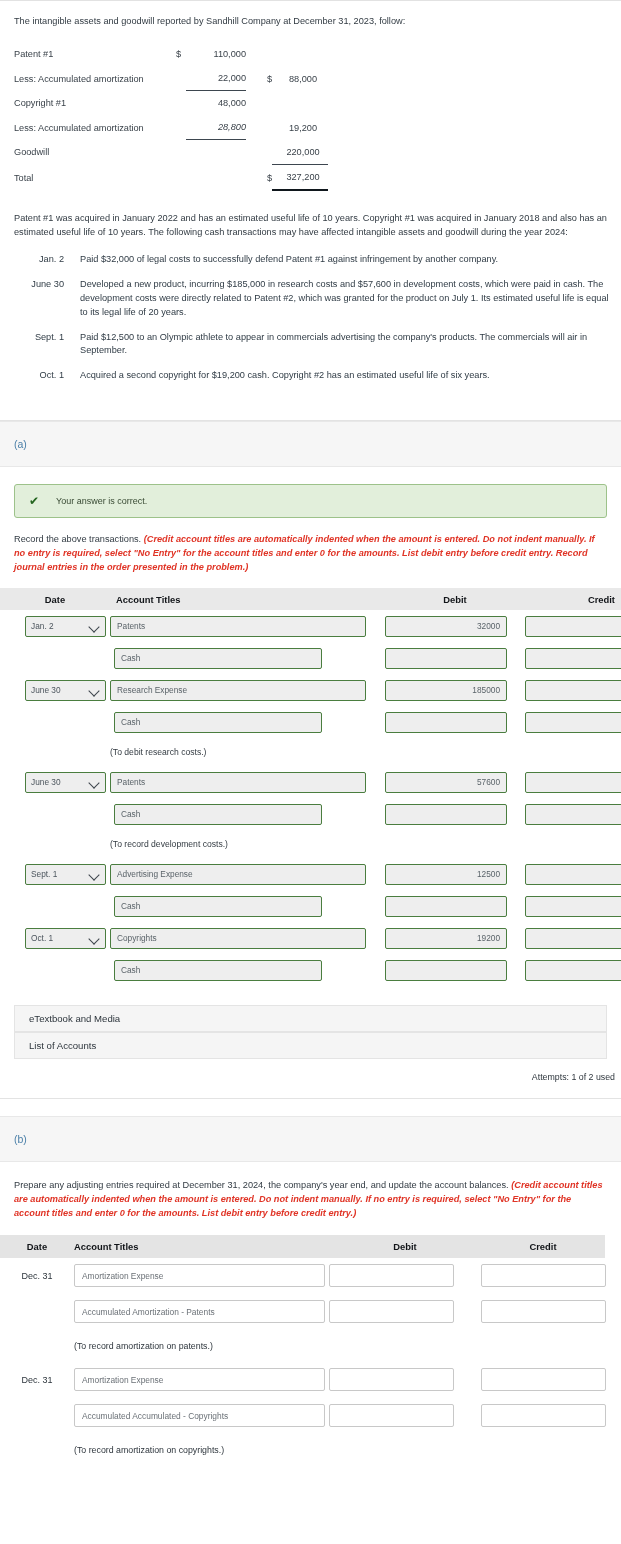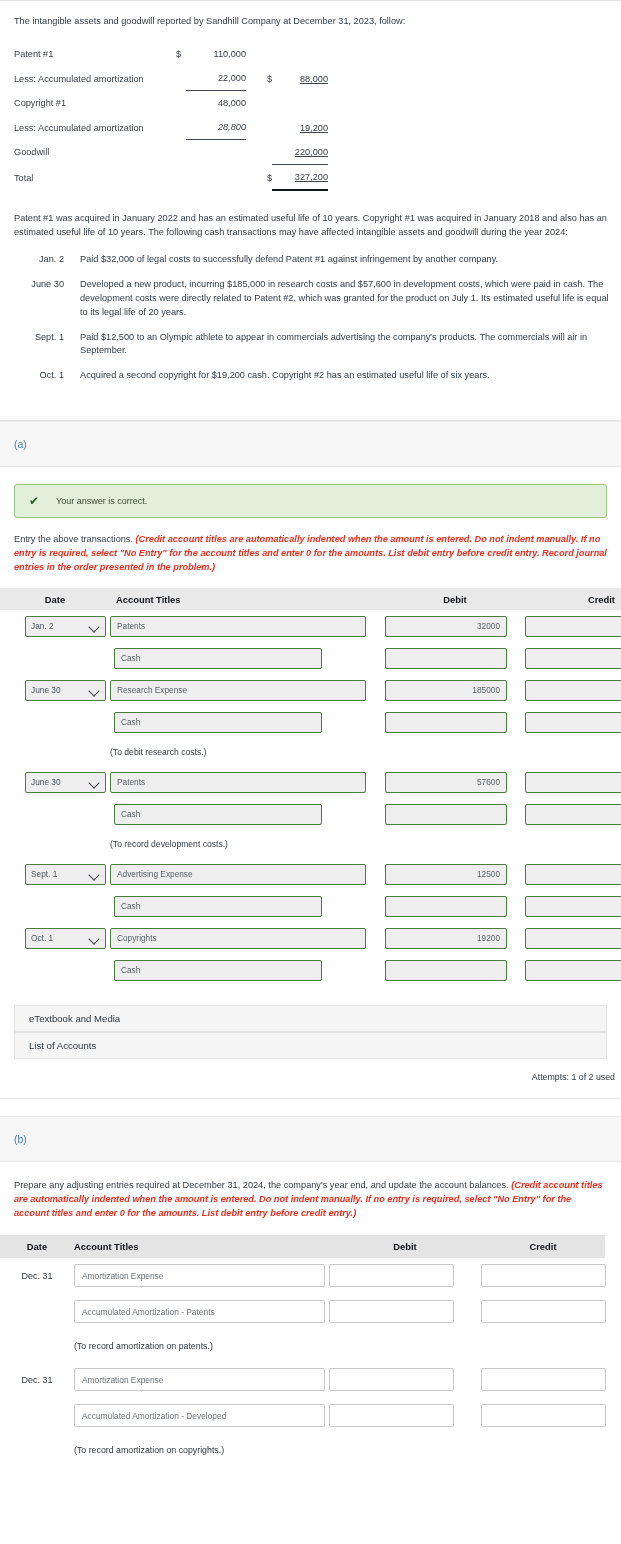--- a/index.html
+++ b/index.html
@@ -30,21 +30,21 @@
     margin: 14px 0 0 0;
     border-collapse: collapse;
     font-size: 9.2px;
     color: #3a424a;
   }
   .bal td { padding: 7px 0; vertical-align: bottom; white-space: nowrap; }
   .bal .lbl { width: 172px; padding-left: 14px; }
   .bal .cur1 { width: 14px; text-align: left; padding-left: 4px;}
   .bal .amt1 { width: 60px; text-align: right; }
   .bal .cur2 { width: 26px; text-align: right; padding-left: 14px;}
-  .bal .amt2 { width: 56px; text-align: right; padding-left: 6px; text-decoration: underline;}
+  .bal .amt2 { width: 56px; text-align: center; padding-left: 6px;}
   .ul-thin-a { border-bottom: 1.3px solid #3d464f; }
   .ul-thin-b { border-bottom: 1.3px solid #3d464f; font-style: italic; }
   .ul-thick  { border-bottom: 2.4px solid #10171d; }
 
   
   .para {
     font-size: 9.2px;
     line-height: 1.55;
     padding: 20px 14px 0 14px;
     color: #323b43;
@@ -293,21 +293,21 @@
   <div class="sect-band">
     <span>(a)</span>
   </div>
 
   <div class="banner">
     <span class="chk">✔</span>
     <span class="btxt">Your answer is correct.</span>
   </div>
 
   <div class="instr">
-    <span>Entry the above transactions. </span><span class="em">(Credit account titles are automatically indented when the amount is entered. Do not indent manually. If no entry is required, select "No Entry" for the account titles and enter 0 for the amounts. List debit entry before credit entry. Record journal entries in the order presented in the problem.)</span>
+    <span>Record the above transactions. </span><span class="em">(Credit account titles are automatically indented when the amount is entered. Do not indent manually. If no entry is required, select "No Entry" for the account titles and enter 0 for the amounts. List debit entry before credit entry. Record journal entries in the order presented in the problem.)</span>
   </div>
 
   <div class="jt">
     <div class="jthead">
       <div class="h-date">Date</div>
       <div class="h-acct">Account Titles</div>
       <div class="h-debit">Debit</div>
       <div class="h-credit">Credit</div>
     </div>
 
@@ -624,21 +624,21 @@
         <div class="wfld num2">
             <span></span>
           </div>
       </div>
     </div>
 
     <div class="jbrow">
       <div class="b-date"></div>
       <div class="b-acct">
         <div class="wfld acct">
-            <span>Accumulated Amortization - Developed</span>
+            <span>Accumulated Accumulated - Copyrights</span>
           </div>
       </div>
       <div class="b-debit">
         <div class="wfld num">
             <span></span>
           </div>
       </div>
       <div class="b-credit">
         <div class="wfld num2">
             <span></span>

